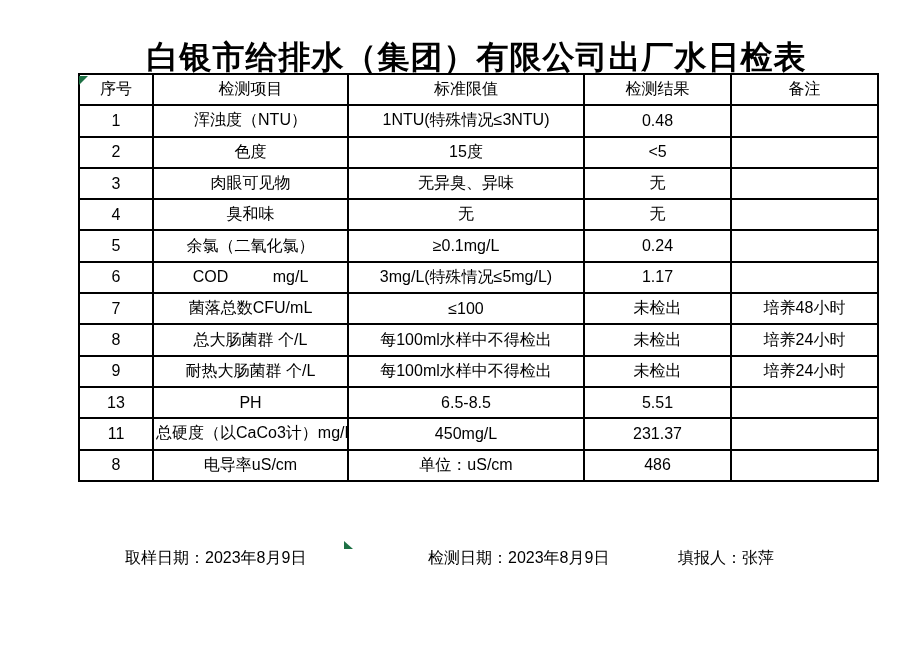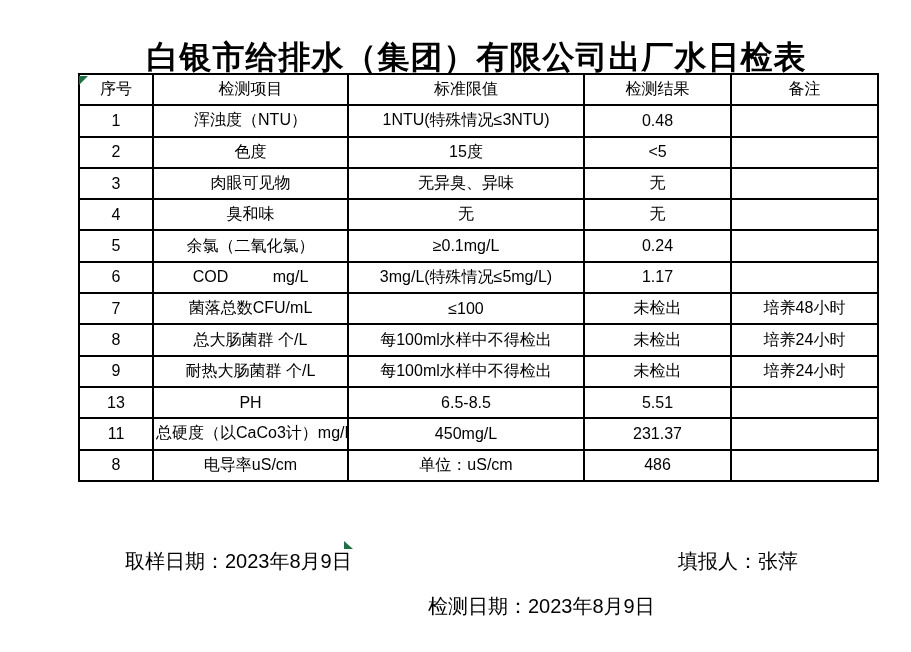--- a/index.html
+++ b/index.html
@@ -30,25 +30,25 @@
     border-top: 9px solid #1e7145; border-right: 9px solid transparent;
     z-index: 2;
   }
   .flag-marker {
     position: absolute; left: 344px; top: 541px; width: 9px; height: 8px;
     background: #1e7145; clip-path: polygon(0 0, 100% 100%, 0 100%);
     z-index: 2;
   }
   .footer {
     position: absolute; left: 0; top: 548px; width: 911px; height: 22px;
-    font-size: 20px; white-space: nowrap;
+    font-size: 16px; white-space: nowrap;
   }
   .footer .seg { position: absolute; top: 0; }
   .seg-sampling { left: 125px; }
-  .seg-testdate { left: 428px; margin-top: 45px; }
+  .seg-testdate { left: 428px; }
   .seg-reporter { left: 678px; }
 </style>
 </head>
 <body>
 
 <div class="page">
 
   <div class="title">白银市给排水（集团）有限公司出厂水日检表</div>
 
   <div class="corner-marker"></div>

